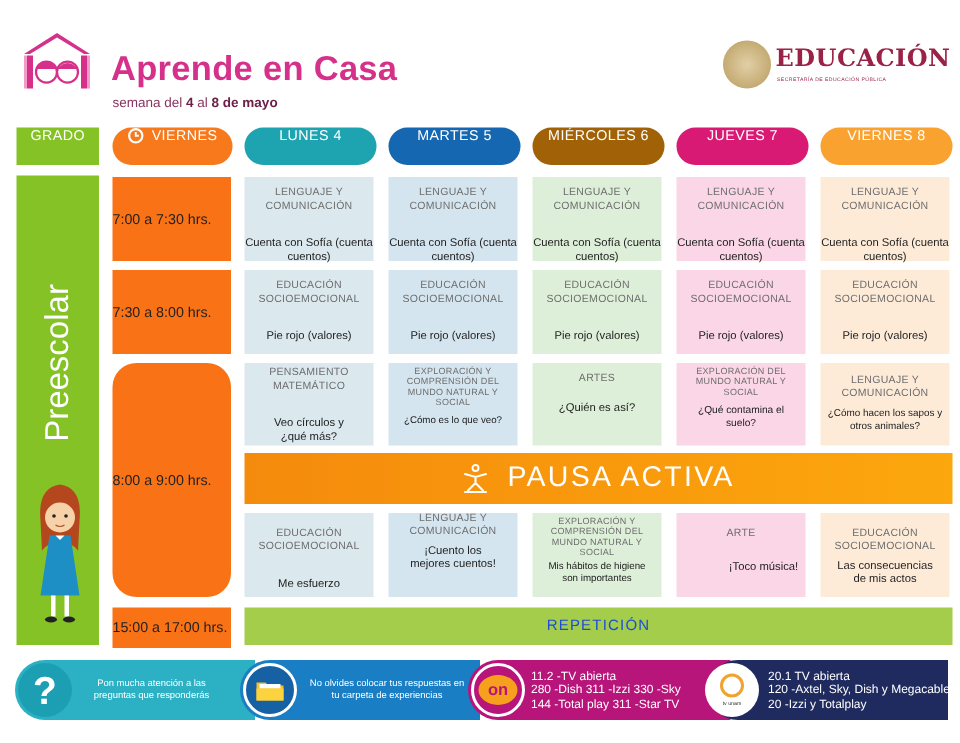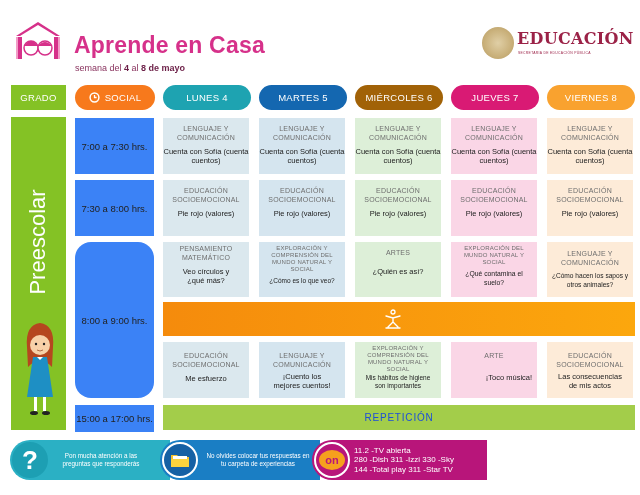--- a/index.html
+++ b/index.html
@@ -8,32 +8,32 @@
 
   .header { position: absolute; left: 0; top: 0; width: 640px; height: 82px; }
   .logo-house { position: absolute; left: 14px; top: 20px; width: 48px; height: 40px; }
   .app-title { position: absolute; left: 74px; top: 32px; font-size: 23px; font-weight: bold; color: #d6318a; font-family: "Liberation Sans", sans-serif; letter-spacing: 0.2px; }
   .subtitle { position: absolute; left: 75px; top: 63px; font-size: 9px; color: #8a3560; font-family: "Liberation Sans", sans-serif; }
   .subtitle b { color: #6b1e46; }
   .sep-logo { position: absolute; left: 482px; top: 27px; width: 32px; height: 32px; border-radius: 50%; background: radial-gradient(circle, #e0cfa6 0%, #c9b07a 60%, #b59a62 100%); }
   .edu-title { position: absolute; left: 517px; top: 29px; font-family: "DejaVu Serif", "Liberation Serif", serif; font-size: 16px; font-weight: bold; color: #9b2247; letter-spacing: 0.3px; }
   .edu-sub { position: absolute; left: 518px; top: 51px; font-size: 3.4px; color: #9b2247; letter-spacing: 0.3px; font-family: "Liberation Sans", sans-serif; }
 
-  .pill { position: absolute; top: 85px; height: 25px; display: flex; align-items: center; justify-content: center; color: #fff; font-size: 9.5px; font-family: "Liberation Sans", sans-serif; letter-spacing: 0.3px; }
+  .pill { position: absolute; top: 85px; height: 25px; display: flex; align-items: flex-start; justify-content: center; color: #fff; font-size: 9.5px; font-family: "Liberation Sans", sans-serif; letter-spacing: 0.3px; }
   .pill.round { border-radius: 13px; }
 
   .grade-col { position: absolute; left: 11px; top: 117px; width: 55px; height: 313px; background: #84c225; overflow: hidden; }
   .grade-label { position: absolute; left: 27px; top: 125px; transform: translate(-50%, -50%) rotate(-90deg); color: #fff; font-size: 22px; font-family: "Liberation Sans", sans-serif; white-space: nowrap; }
   .girl { position: absolute; left: 14px; top: 200px; width: 30px; height: 110px; }
 
-  .time-cell { position: absolute; left: 75px; width: 79px; background: #3b82f6; font-size: 9.5px; color: #222; display: flex; align-items: center; justify-content: center; font-family: "Liberation Sans", sans-serif; }
+  .time-cell { position: absolute; left: 75px; width: 79px; background: #f97316; font-size: 9.5px; color: #222; display: flex; align-items: center; font-family: "Liberation Sans", sans-serif; }
 
   .cell { position: absolute; width: 86px; display: flex; flex-direction: column; align-items: center; text-align: center; padding-top: 7px; font-family: "Liberation Sans", sans-serif; }
   .cell .subj { font-size: 7px; color: #6e6e6e; line-height: 8.5px; letter-spacing: 0.2px; }
-  .cell .act { font-size: 7.5px; color: #222; line-height: 9px; margin-top: 5px; }
+  .cell .act { font-size: 7.5px; color: #222; line-height: 9px; margin-top: 15px; }
   .c-mon { background: #dbe8ee; }
   .c-tue { background: #d5e5ef; }
   .c-wed { background: #ddefd8; }
   .c-thu { background: #fad6e6; }
   .c-fri { background: #fdebd8; }
 
   .pausa { position: absolute; left: 163px; top: 302px; width: 472px; height: 34px; background: linear-gradient(90deg, #f58b0c, #fca70d); display: flex; align-items: center; justify-content: center; color: #fff; font-size: 19px; letter-spacing: 1.5px; font-family: "Liberation Sans", sans-serif; }
   .pausa-icon { width: 18px; height: 20px; margin-right: 12px; }
 
   .repeticion { position: absolute; left: 163px; top: 405px; width: 472px; height: 25px; background: #a3cd4a; color: #1d4ed8; display: flex; align-items: center; justify-content: center; font-size: 10px; letter-spacing: 0.8px; font-family: "Liberation Sans", sans-serif; }
@@ -71,21 +71,21 @@
 </div>
 
 <div class="pill" style="left:11px;width:55px;background:#84c225;">
     <span>GRADO</span>
   </div>
 <div class="pill round" style="left:75px;width:80px;background:#f7791c;">
   <svg width="11" height="11" viewBox="0 0 12 12" style="margin-right:5px;">
       <circle cx="6" cy="6" r="4.8" fill="none" stroke="#fff" stroke-width="1.6"></circle>
       <path d="M6 3.2 V6 H8.3" fill="none" stroke="#fff" stroke-width="1.4"></path>
     </svg>
-  <span>SOCIAL</span>
+  <span>VIERNES</span>
 </div>
 <div class="pill round" style="left:163px;width:88px;background:#1ea3b1;">
     <span>LUNES 4</span>
   </div>
 <div class="pill round" style="left:259px;width:88px;background:#1467b0;">
     <span>MARTES 5</span>
   </div>
 <div class="pill round" style="left:355px;width:88px;background:#a16207;">
     <span>MIÉRCOLES 6</span>
   </div>
@@ -188,27 +188,28 @@
 <div class="cell c-fri" style="left:547px;top:242px;height:55px;padding-top:8px;">
     <div class="subj" style="width:66px;">LENGUAJE Y COMUNICACIÓN</div>
     <div class="act" style="font-size:6.6px;margin-top:4px;width:80px;">¿Cómo hacen los sapos y otros animales?</div>
   </div>
 
 <div class="pausa">
   <svg class="pausa-icon" viewBox="0 0 18 20">
     <circle cx="9" cy="3" r="2" fill="none" stroke="#fff" stroke-width="1.3"></circle>
     <path d="M2 7 L9 9 L16 7 M9 9 L9 13 M9 13 L4 18 M9 13 L14 18 M2 19 L16 19" stroke="#fff" stroke-width="1.4" fill="none" stroke-linecap="round"></path>
   </svg>
+  <span>PAUSA ACTIVA</span>
 </div>
 
 <div class="cell c-mon" style="left:163px;top:342px;height:56px;padding-top:10px;">
     <div class="subj">EDUCACIÓN SOCIOEMOCIONAL</div>
     <div class="act" style="">Me esfuerzo</div>
   </div>
-<div class="cell c-tue" style="left:259px;top:342px;height:56px;padding-top:10px;">
+<div class="cell c-tue" style="left:259px;top:342px;height:56px;padding-top:0;">
     <div class="subj" style="width:66px;">LENGUAJE Y COMUNICACIÓN</div>
     <div class="act" style="width:60px;margin-top:3px;">¡Cuento los mejores cuentos!</div>
   </div>
 <div class="cell c-wed" style="left:355px;top:342px;height:56px;padding-top:3px;">
     <div class="subj" style="font-size:6px;line-height:7px;width:72px;">EXPLORACIÓN Y COMPRENSIÓN DEL MUNDO NATURAL Y SOCIAL</div>
     <div class="act" style="font-size:6.5px;line-height:7.5px;margin-top:1px;width:76px;">Mis hábitos de higiene son importantes</div>
   </div>
 <div class="cell c-thu" style="left:451px;top:342px;height:56px;padding-top:10px;">
     <div class="subj">ARTE</div>
     <div class="act" style="margin-top:12px;margin-left:30px;">¡Toco música!</div>
@@ -242,13 +243,24 @@
   <div class="f-seg f-seg3">
     <div class="f-circle" style="left:2px;background:#b8157a;border:2px solid #fff;">
       <div style="width:26px;height:20px;border-radius:50%;background:#f6a01e;color:#b8157a;font-weight:bold;font-size:11px;display:flex;align-items:center;justify-content:center;font-family:'Liberation Sans',sans-serif;">on</div>
     </div>
     <div class="f-text-l" style="position:absolute;left:42px;">
       <div>11.2 -TV abierta</div>
       <div>280 -Dish  311 -Izzi  330 -Sky</div>
       <div>144 -Total play  311 -Star TV</div>
     </div>
   </div>
+  <div class="f-seg f-seg4">
+    <div class="f-circle" style="left:-2px;background:#fff;flex-direction:column;">
+      <div style="width:16px;height:16px;border-radius:50%;border:2px solid #f0a32f;"></div>
+      <div style="font-size:3.5px;color:#333;margin-top:2px;">tv unam</div>
+    </div>
+    <div class="f-text-l" style="position:absolute;left:40px;">
+      <div>20.1 TV abierta</div>
+      <div>120 -Axtel, Sky, Dish y Megacable</div>
+      <div>20 -Izzi y Totalplay</div>
+    </div>
+  </div>
 </div>
 
 </body></html>

